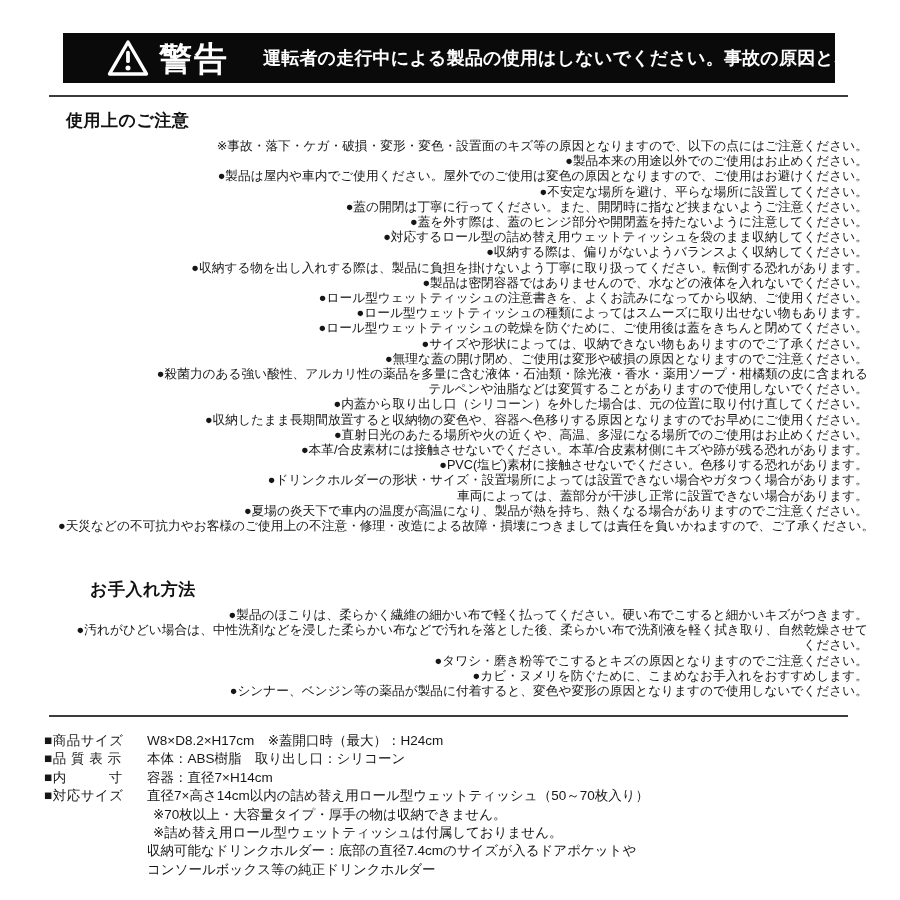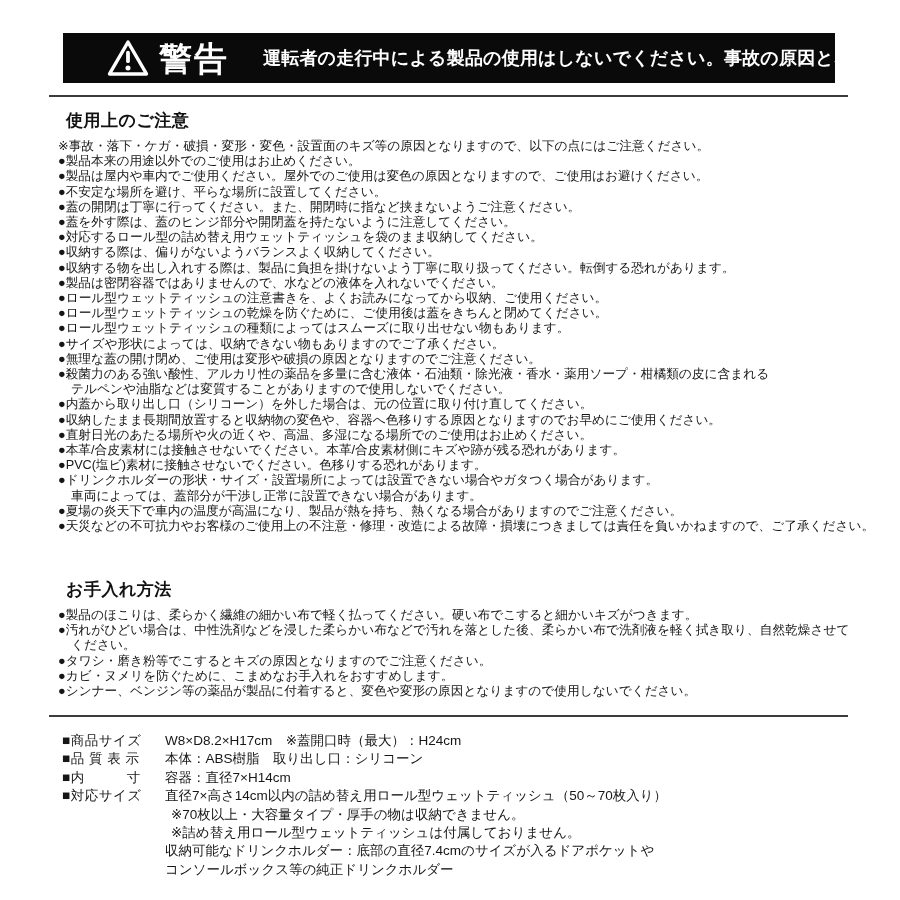--- a/index.html
+++ b/index.html
@@ -24,31 +24,31 @@
     letter-spacing:0.2px;
   }
   
   .sep{position:absolute;left:49px;width:799px;height:2px;background:#3c3c3c;}
   .sep1{top:95px;} .sep2{top:715px;}
   
   .sec-heading{
     position:absolute;left:66px;font-size:17px;font-weight:bold;color:#111;
     letter-spacing:0.5px;white-space:nowrap;
   }
-  .h-usage{top:109px;} .h-care{top:578px;}
+  .h-usage{top:109px;} .h-care{top:578px;margin-left:24px;}
   
-  .nlist{position:absolute;left:58px;width:810px;}
+  .nlist{position:absolute;left:58px;width:810px;text-align:right;}
   .l-usage{top:139px;} .l-care{top:608px;}
   .nlist .line{
     font-size:12.7px;line-height:15.2px;font-weight:500;white-space:nowrap;
     letter-spacing:0px;color:#161616;
   }
   .nlist .line.cont{padding-left:13px;}
   
-  .spec{position:absolute;left:62px;top:732px;width:800px;}
+  .spec{position:absolute;left:44px;top:732px;width:800px;}
   .spec .srow{display:flex;font-size:13.5px;line-height:18.4px;font-weight:500;white-space:nowrap;}
   .spec .slabel{flex:0 0 103px;letter-spacing:0.5px;}
   .spec .svalue{flex:1 1 auto;}
   .spec .srow.sub .svalue{padding-left:6px;}
 </style>
 </head>
 <body>
 
 <div class="page">
 
@@ -82,23 +82,23 @@
       <div class="line">●対応するロール型の詰め替え用ウェットティッシュを袋のまま収納してください。</div>
 
       <div class="line">●収納する際は、偏りがないようバランスよく収納してください。</div>
 
       <div class="line">●収納する物を出し入れする際は、製品に負担を掛けないよう丁寧に取り扱ってください。転倒する恐れがあります。</div>
 
       <div class="line">●製品は密閉容器ではありませんので、水などの液体を入れないでください。</div>
 
       <div class="line">●ロール型ウェットティッシュの注意書きを、よくお読みになってから収納、ご使用ください。</div>
 
+      <div class="line">●ロール型ウェットティッシュの種類によってはスムーズに取り出せない物もあります。</div>
+
       <div class="line">●ロール型ウェットティッシュの乾燥を防ぐために、ご使用後は蓋をきちんと閉めてください。</div>
-
-      <div class="line">●ロール型ウェットティッシュの種類によってはスムーズに取り出せない物もあります。</div>
 
       <div class="line">●サイズや形状によっては、収納できない物もありますのでご了承ください。</div>
 
       <div class="line">●無理な蓋の開け閉め、ご使用は変形や破損の原因となりますのでご注意ください。</div>
 
       <div class="line">●殺菌力のある強い酸性、アルカリ性の薬品を多量に含む液体・石油類・除光液・香水・薬用ソープ・柑橘類の皮に含まれる</div>
 
       <div class="line cont">テルペンや油脂などは変質することがありますので使用しないでください。</div>
 
       <div class="line">●内蓋から取り出し口（シリコーン）を外した場合は、元の位置に取り付け直してください。</div>

